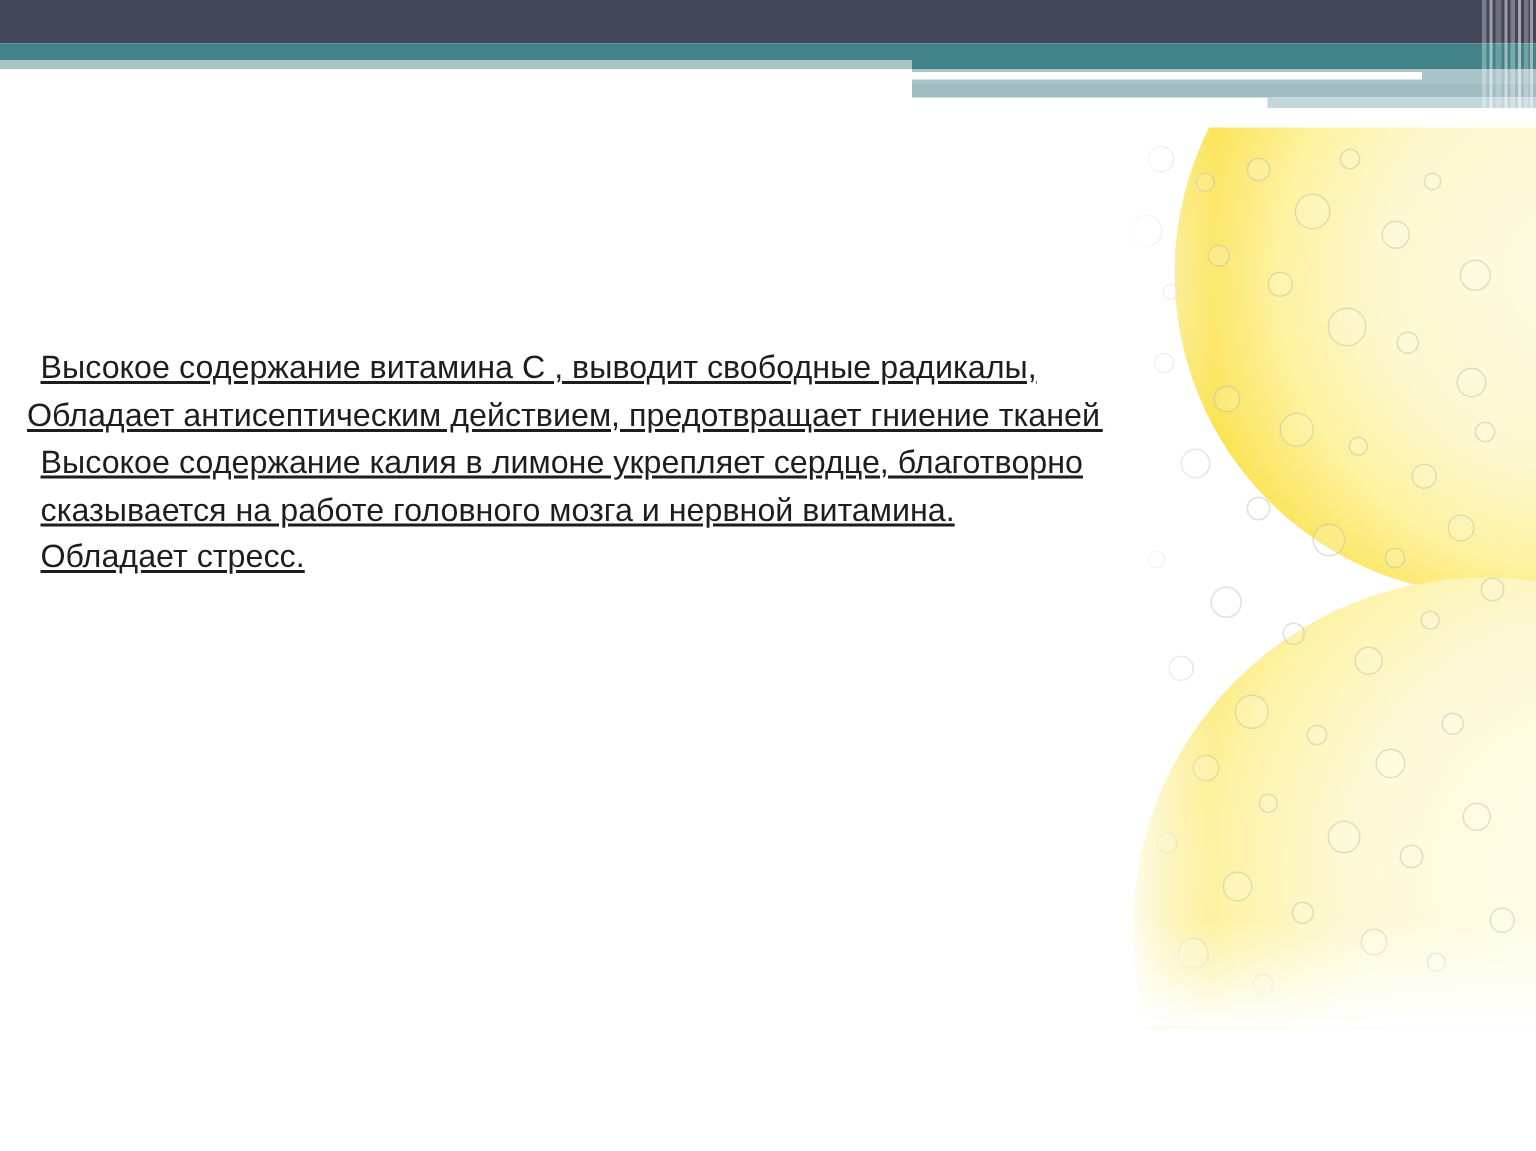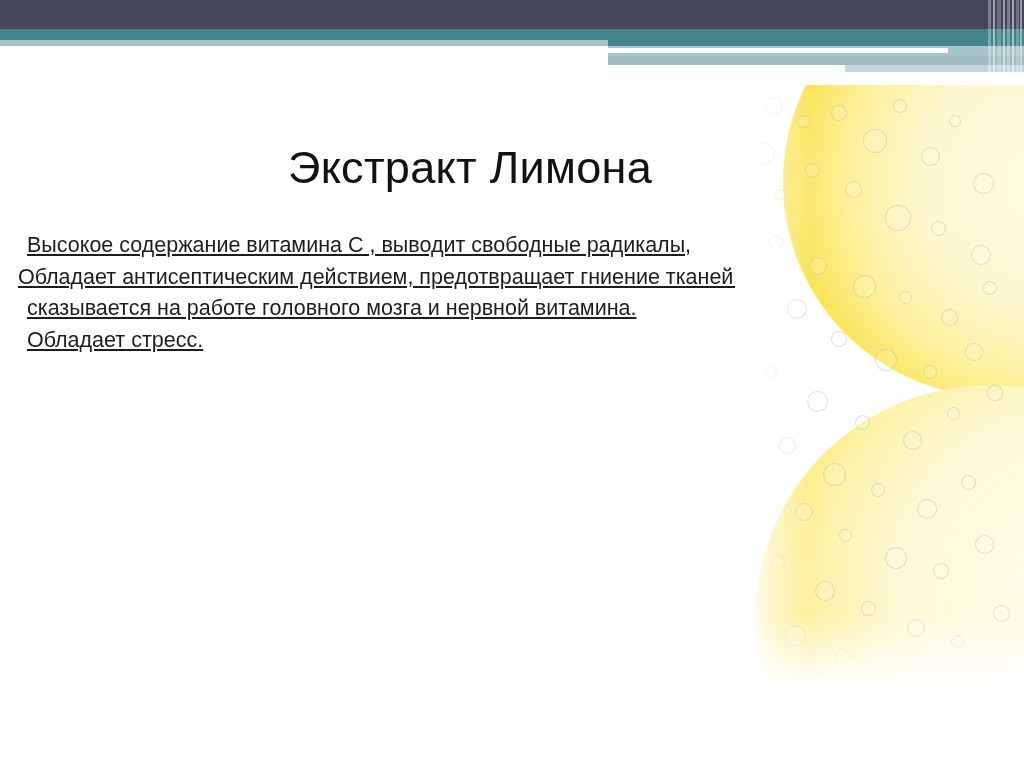--- a/index.html
+++ b/index.html
@@ -222,25 +222,25 @@
         <div class="stripe" style="left: 993px; width: 2px; background: rgba(255, 255, 255, 0.5);"></div>
         <div class="stripe" style="left: 997px; width: 4px; background: rgba(255, 255, 255, 0.22);"></div>
         <div class="stripe" style="left: 1003px; width: 2px; background: rgba(255, 255, 255, 0.48);"></div>
         <div class="stripe" style="left: 1007px; width: 3px; background: rgba(255, 255, 255, 0.3);"></div>
         <div class="stripe" style="left: 1012px; width: 2px; background: rgba(255, 255, 255, 0.52);"></div>
         <div class="stripe" style="left: 1016px; width: 3px; background: rgba(255, 255, 255, 0.26);"></div>
         <div class="stripe" style="left: 1020px; width: 2px; background: rgba(255, 255, 255, 0.46);"></div>
       </div>
   </div>
 
-  <div class="title">Экстракт Лимона</div>
 
   <div class="body-copy">
     <p class="indent">Высокое содержание витамина С , выводит свободные радикалы,</p>
     <p>Обладает антисептическим действием, предотвращает гниение тканей.</p>
+    <p class="indent">Высокое содержание калия в лимоне укрепляет сердце, благотворно</p>
     <p class="indent">сказывается на работе головного мозга и нервной витамина.</p>
     <p class="indent">Обладает стресс.</p>
   </div>
 
   <div class="photo">
     <div class="lemon lemon-upper"></div>
     <div class="lemon lemon-lower"></div>
     <div id="bubbles">
         <div class="bubble" style="left: 30px; top: 12px; width: 16px; height: 16px;"></div>
         <div class="bubble" style="left: 62px; top: 30px; width: 11px; height: 11px;"></div>

